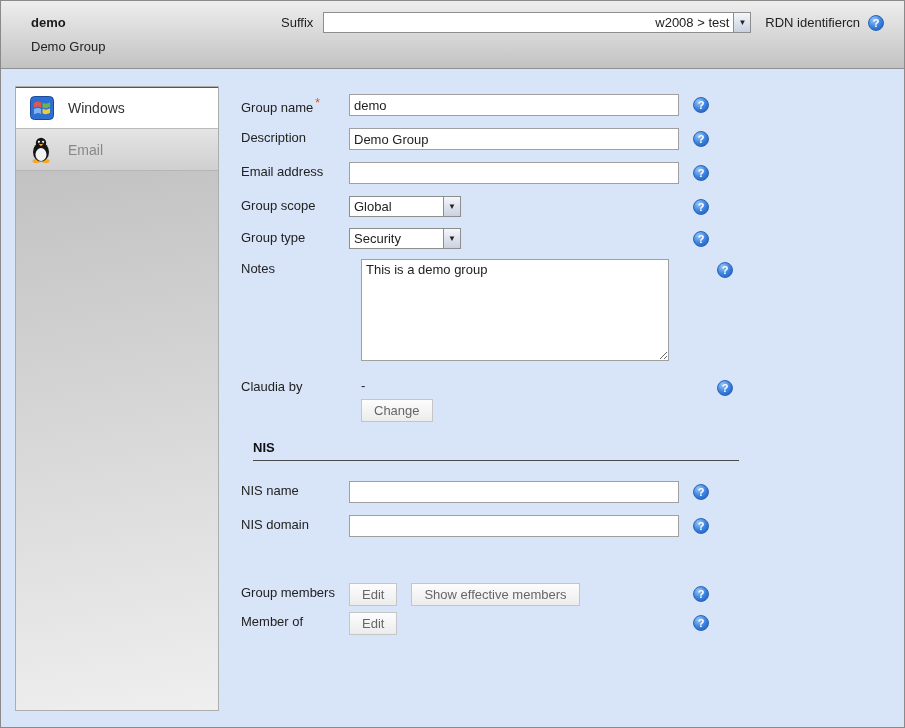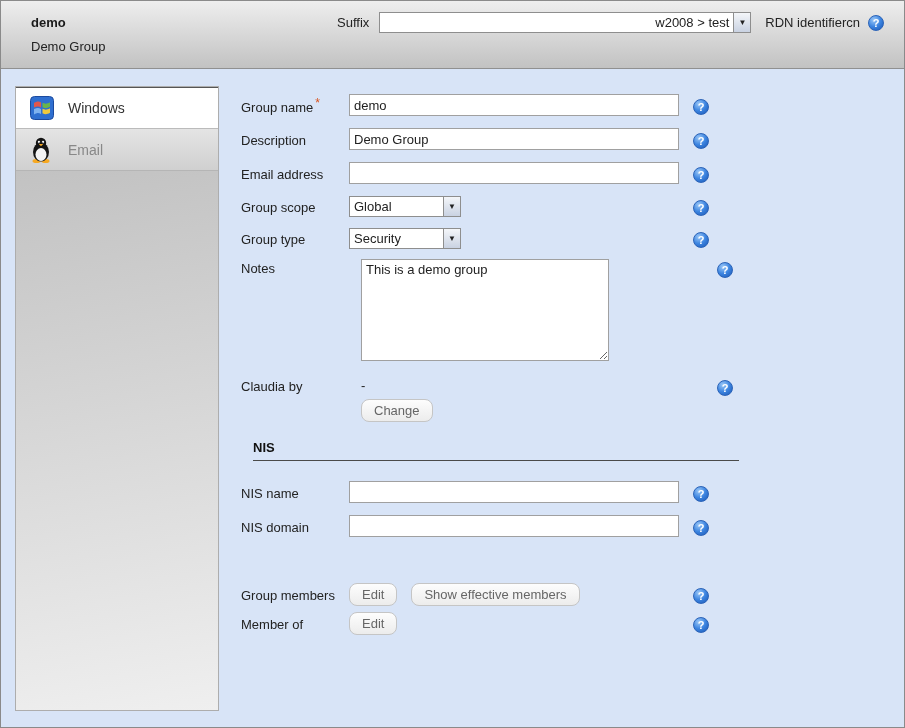--- a/index.html
+++ b/index.html
@@ -15,21 +15,21 @@
     border-bottom:1px solid #909090;
   }
   .header-row1 { display:flex; align-items:center; padding:9px 20px 0 30px; height:34px; }
   .hdr-title { font-weight:bold; font-size:13px; color:#1a1a1a; }
   .suffix-group { display:flex; align-items:center; margin-left:auto; }
   .suffix-label { font-size:13px; color:#222; margin-right:10px; }
   .combo {
     display:flex; align-items:center; background:#fff;
     border:1px solid #8e8e8e; height:21px; cursor:default;
   }
-  .combo-suffix { width:372px; }
+  .combo-suffix { width:428px; }
   .combo-text { flex:1; font-size:13px; color:#222; padding:0 4px; white-space:nowrap; overflow:hidden; }
   .combo-suffix .combo-text { text-align:right; }
   .combo-arrow {
     width:17px; height:100%; display:flex; align-items:center; justify-content:center;
     background:linear-gradient(#f4f6f9, #c9d2e2); border-left:1px solid #8e8e8e;
     font-size:8px; color:#222;
   }
   .rdn-group { display:flex; align-items:center; margin-left:14px; }
   .rdn-label { font-size:13px; color:#222; }
   .rdn-value { font-size:13px; color:#222; margin-left:0; margin-right:8px; }
@@ -48,40 +48,40 @@
   }
   .tab { display:flex; align-items:center; height:42px; padding-left:14px; cursor:pointer; }
   .tab .tab-icon { width:26px; height:28px; margin-right:12px; display:flex; align-items:center; }
   .tab-windows { background:#ffffff; border-top:1px solid #555; border-bottom:1px solid #bbb; }
   .tab-windows .tab-label { font-size:14px; color:#333; }
   .tab-unix { background:linear-gradient(#e4e4e4, #d0d0d0); border-bottom:1px solid #b5b5b5; }
   .tab-unix .tab-label { font-size:14px; color:#888; }
   .sidebar-fill { height:539px; background:linear-gradient(170deg, #c2c2c2, #efefef); }
   
   .content { position:absolute; left:240px; top:85px; width:500px; padding-top:8px; }
-  .row { display:flex; align-items:center; margin-bottom:12px; }
+  .row { display:flex; align-items:flex-start; margin-bottom:12px; }
   .row.top { align-items:flex-start;gap:12px; }
   .flabel { width:108px; font-size:13px; color:#222; flex-shrink:0; padding-top:2px; }
   .req { color:#d9531e; font-size:12px; vertical-align:super; margin-left:2px; }
   .field { width:336px; display:flex; align-items:center; }
   .field.col { flex-direction:column; align-items:flex-start; }
   .help-cell { margin-left:8px; padding-top:1px; }
   input.text {
     width:330px; height:22px; border:1px solid #a0a0a0; background:#fff;
     font-family:"Liberation Sans", sans-serif; font-size:13px; padding:0 4px; color:#222;
   }
   textarea.notes {
-    width:248px; height:102px; border:1px solid #a0a0a0; background:#fff;
+    width:308px; height:102px; border:1px solid #a0a0a0; background:#fff;
     font-family:"Liberation Sans", sans-serif; font-size:13px; padding:2px 4px; color:#222;
     resize:both;
   }
   .combo-small { width:112px; }
   .btn {
     display:inline-block; background:linear-gradient(#fdfdfd, #ececec);
-    border:1px solid #c5c5c5; border-radius:8px; color:#666;
+    border:1px solid #c5c5c5; border-radius:0; color:#666;
     font-family:"Liberation Sans", sans-serif; font-size:13px; padding:3px 12px; cursor:pointer;
     white-space:nowrap;
   }
   .row-scope { margin-bottom:11px; }
   .row-type { margin-bottom:10px; }
   .row-notes { margin-bottom:16px; }
   .managed-value { font-size:13px; color:#222; line-height:18px; }
   .managed-block { margin-bottom:18px; }
   .managed-block .btn { margin-top:4px; }
   .nis-header {

